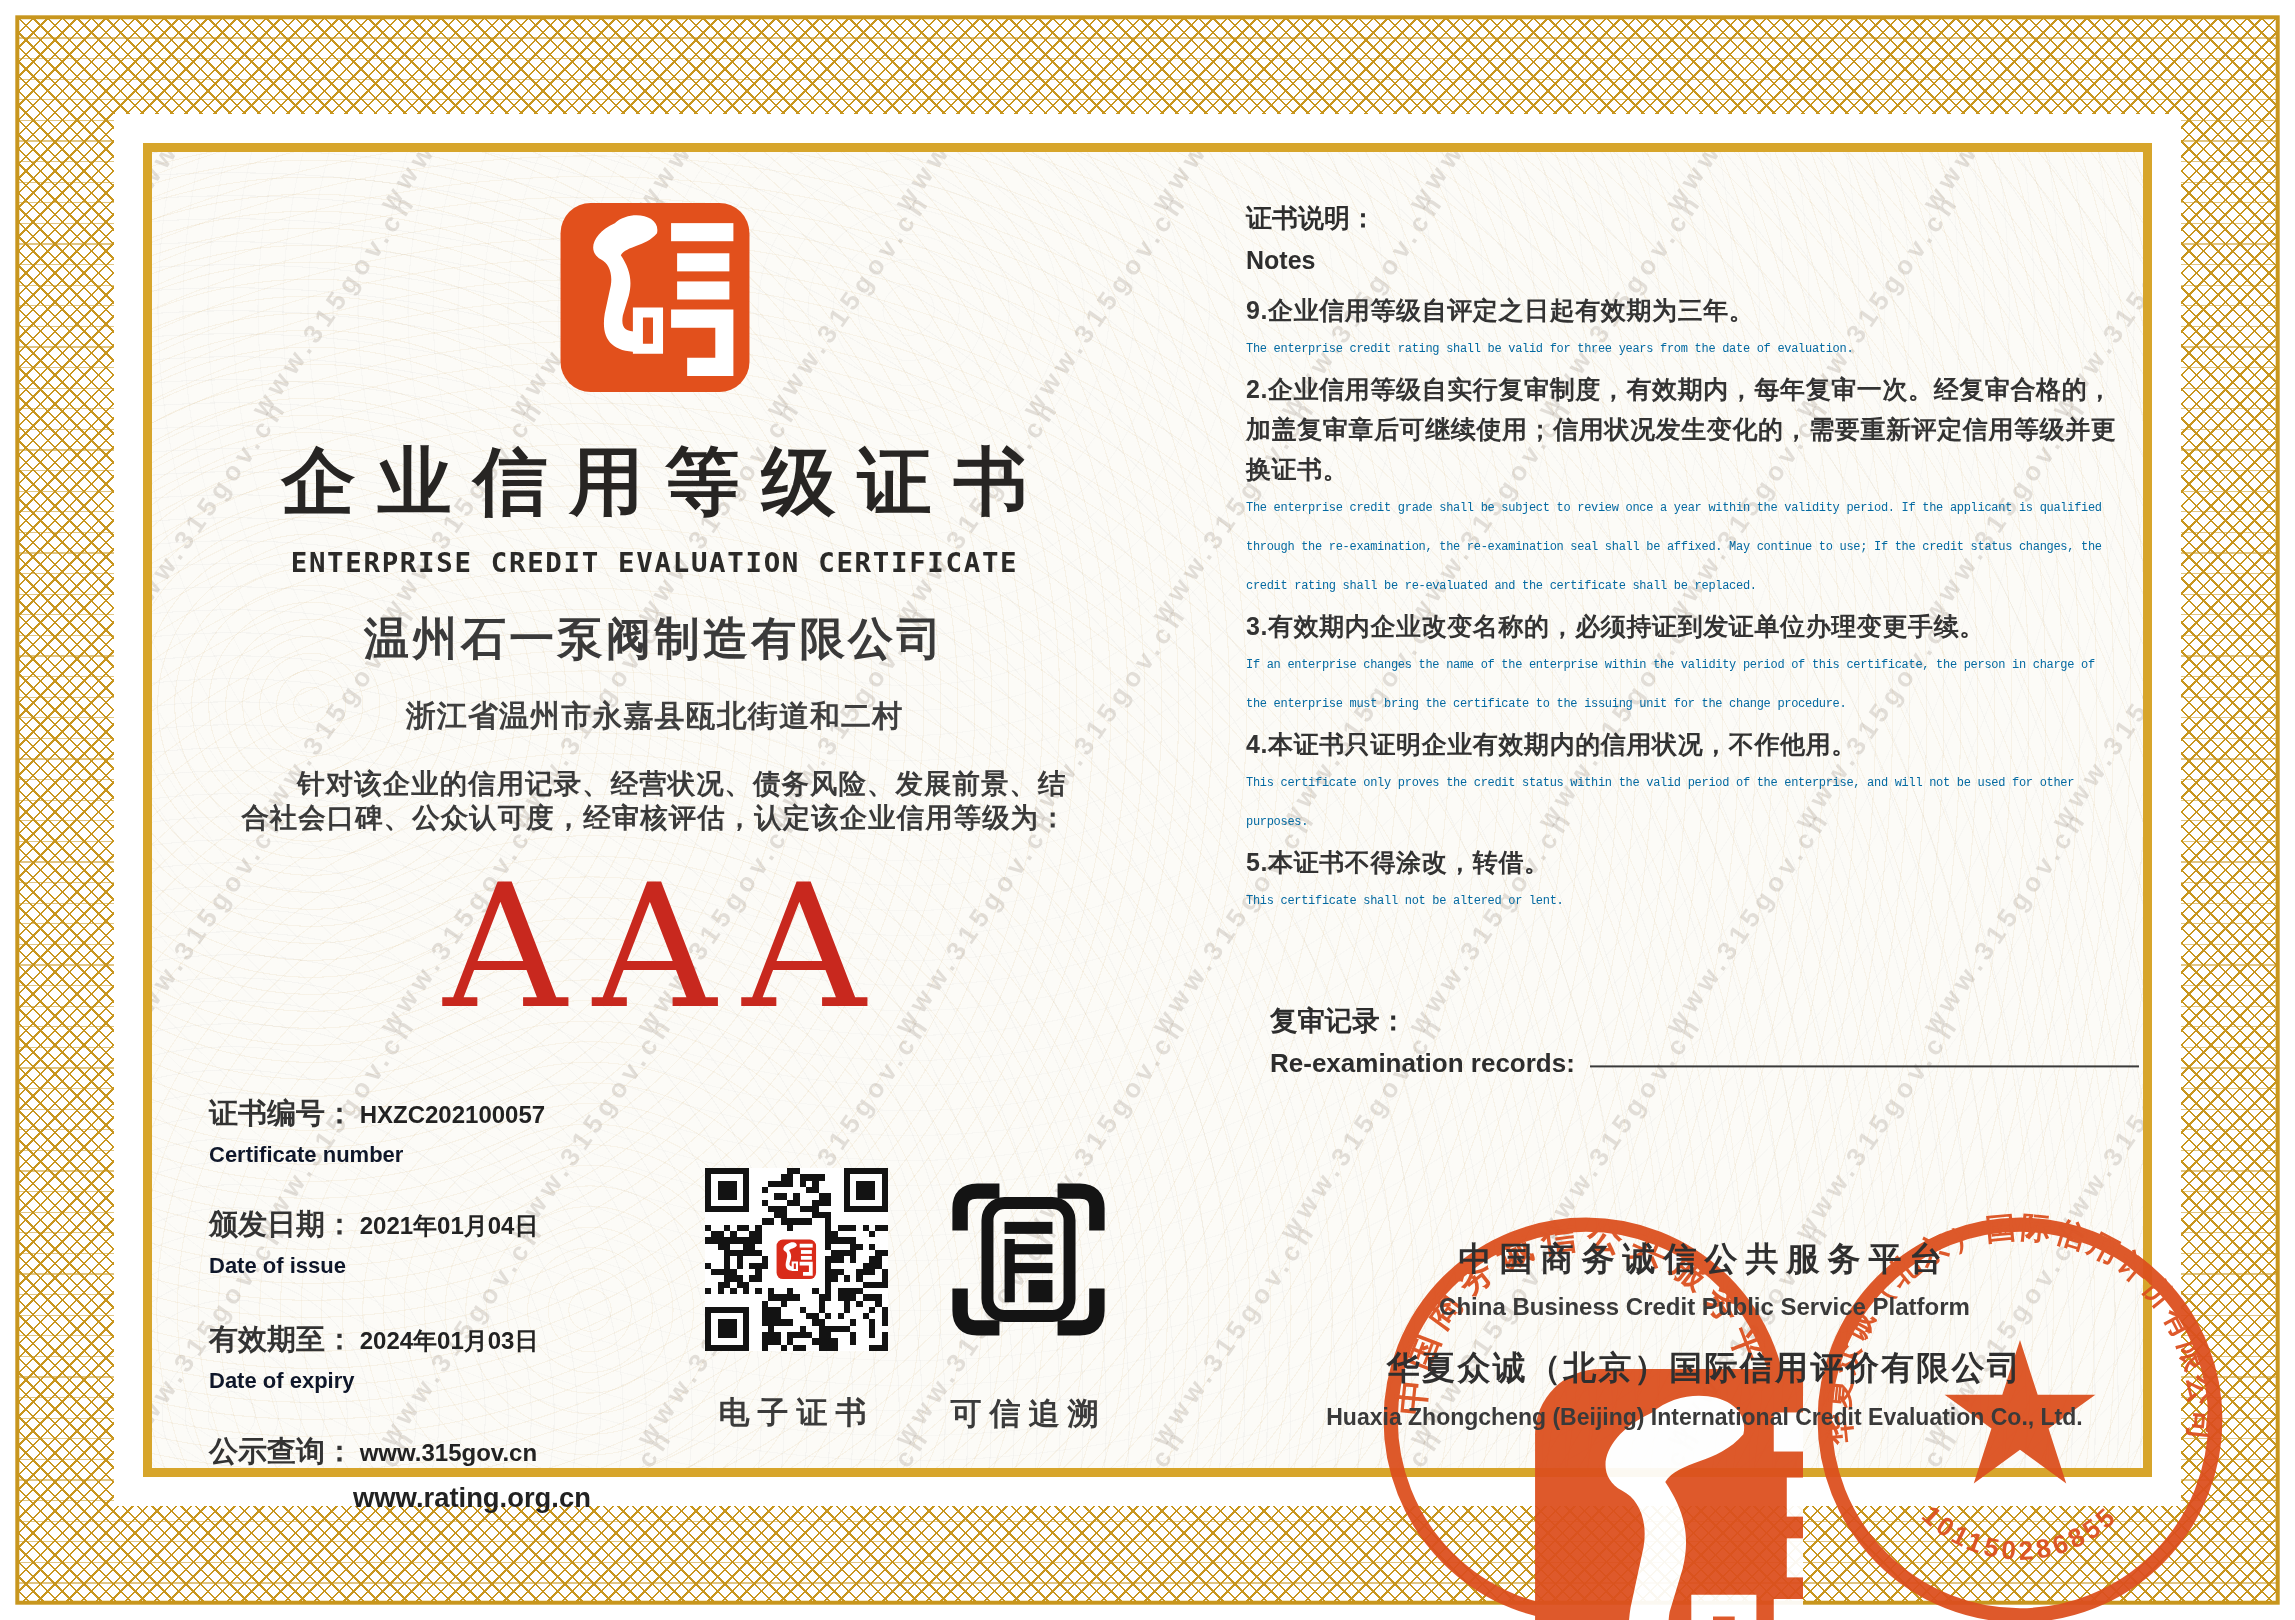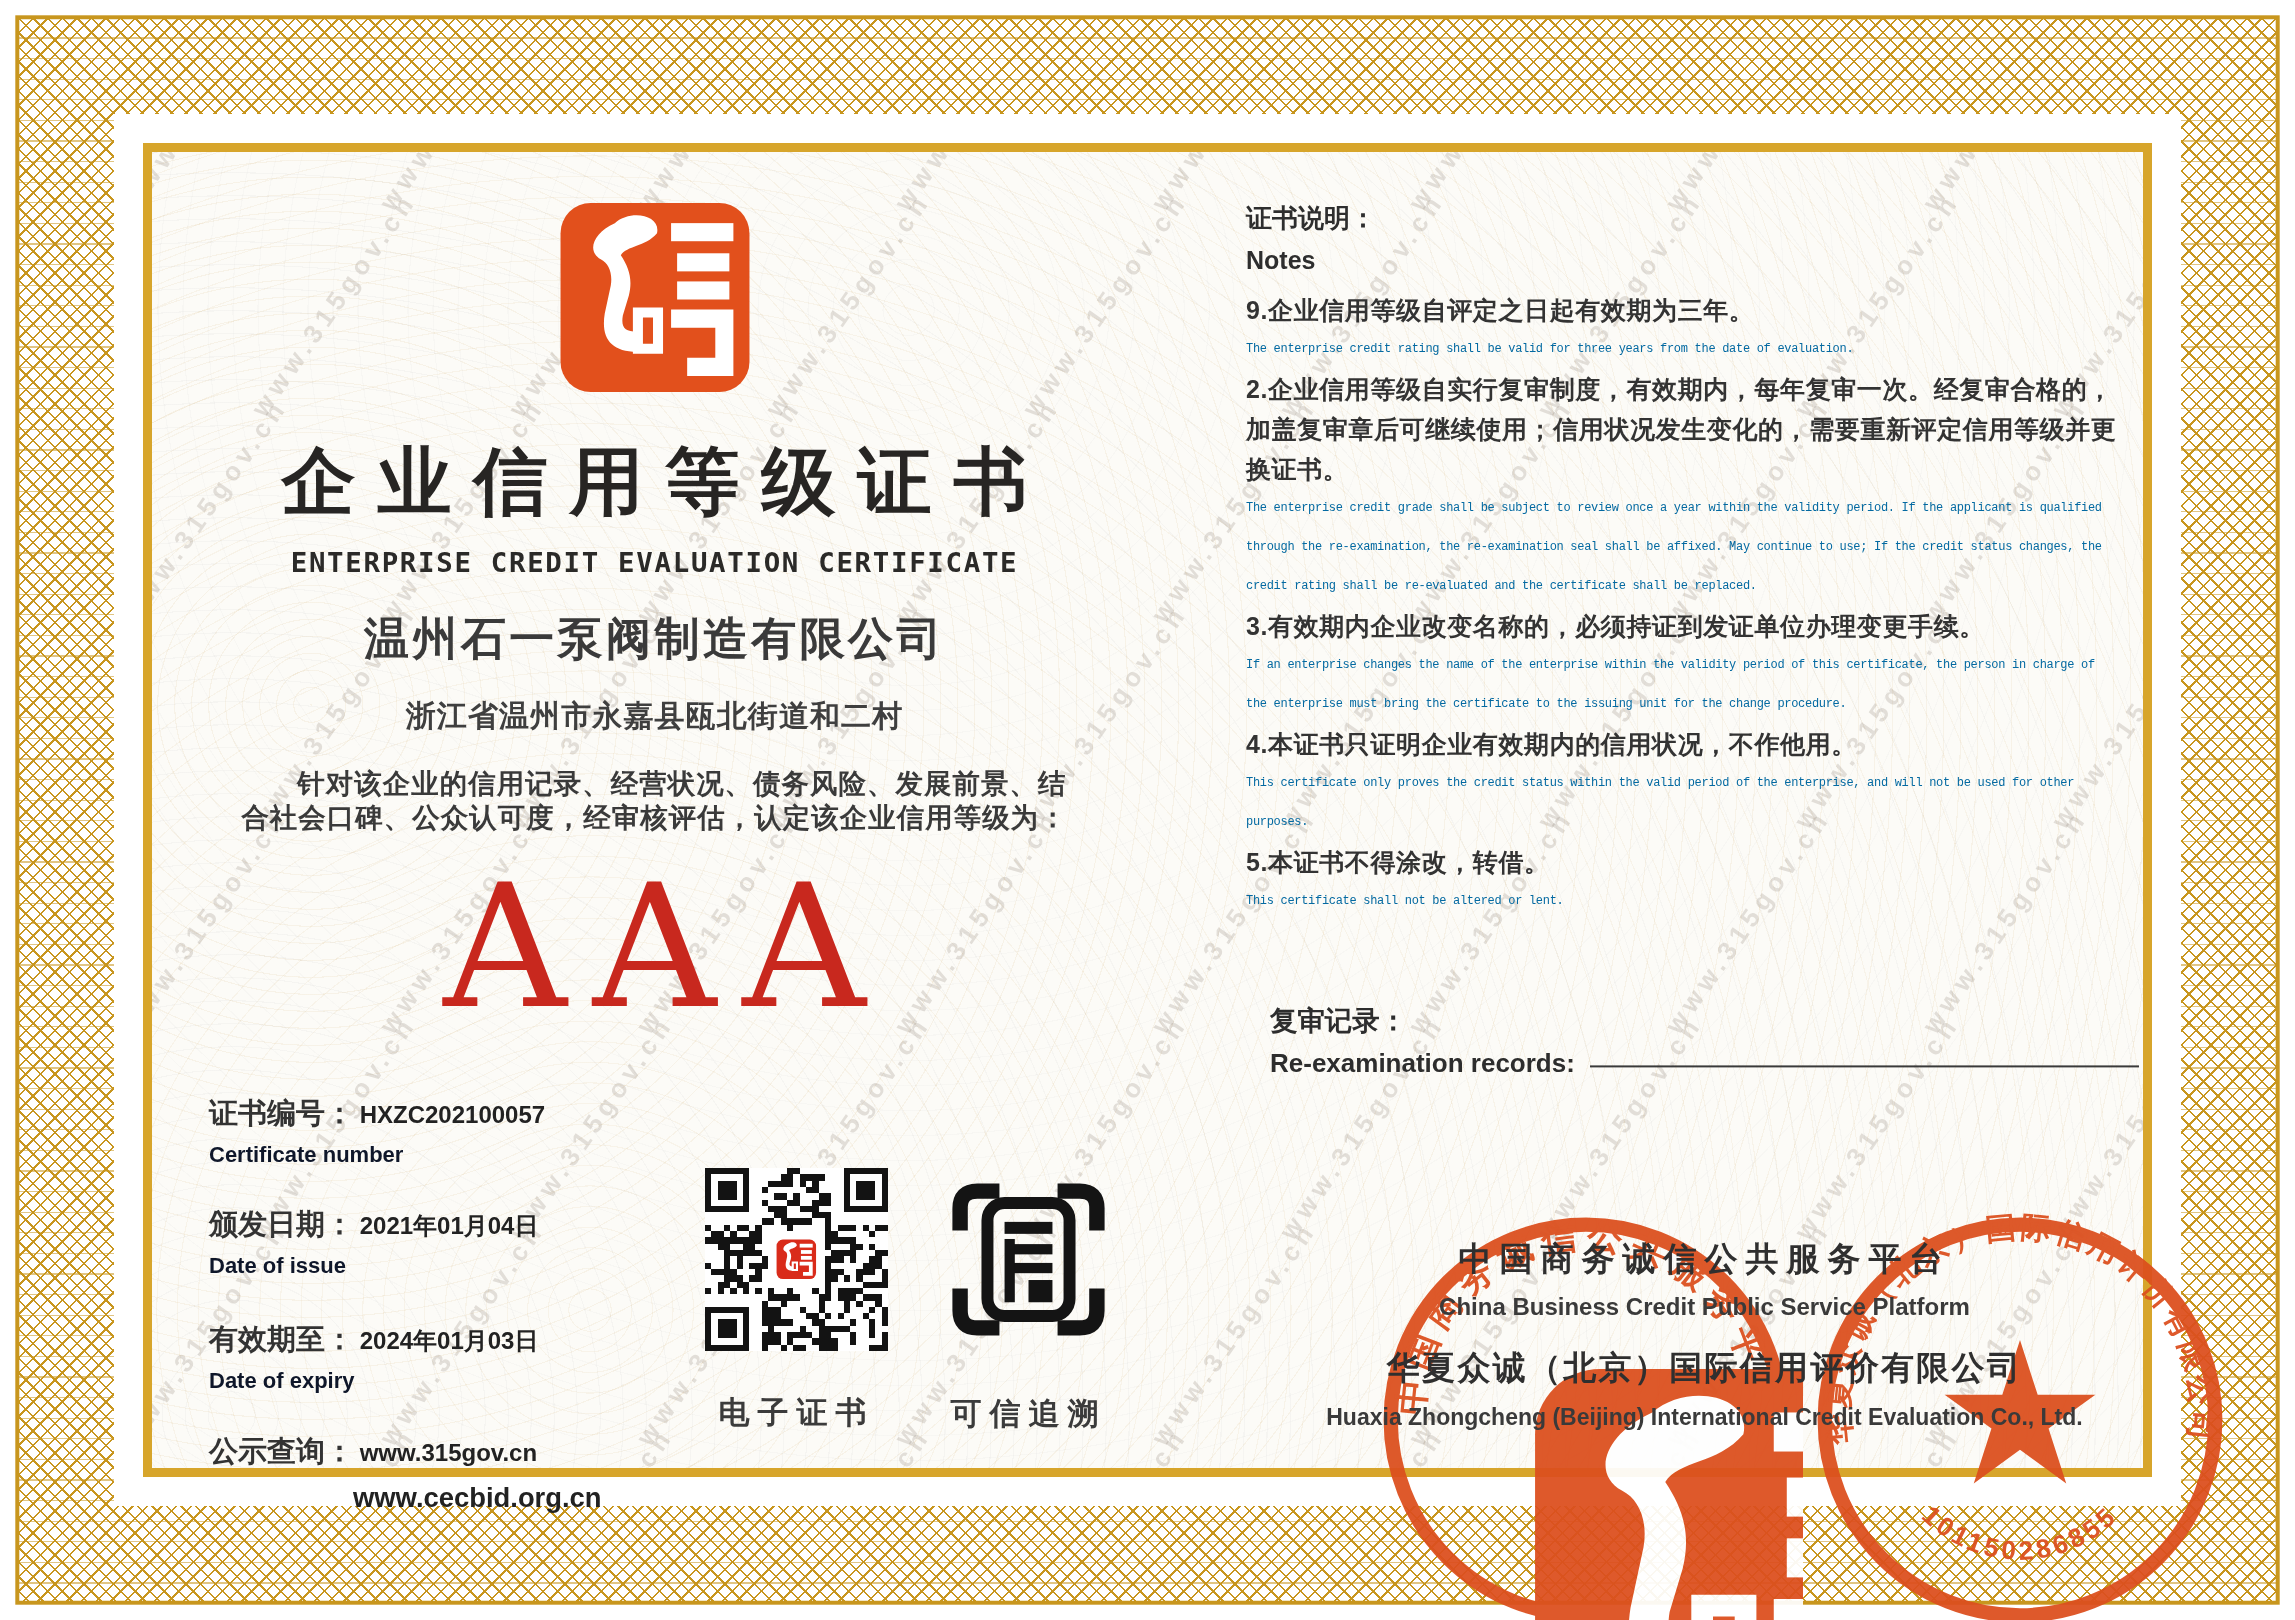--- a/index.html
+++ b/index.html
@@ -206,21 +206,21 @@
       <div class="frow gap2">
         <span class="flabel">有效期至：</span>
         <span class="fvalue">2024年01月03日</span>
       </div>
       <div class="fsub">Date of expiry</div>
 
       <div class="frow gap3">
         <span class="flabel">公示查询：</span>
         <span class="fvalue">www.315gov.cn</span>
       </div>
-      <div class="url2" style="margin-left:144px;">www.cecbid.org.cn</div>
+      <div class="url2" style="margin-left:144px;">www.rating.org.cn</div>
     </div>
 
     <div class="qr-block">
       <div class="qr-box">
         <svg id="qr-svg" viewBox="0 0 29 29" shape-rendering="crispEdges">
             <rect x="13" y="0" width="1" height="1" fill="#131313"></rect>
             <rect x="14" y="0" width="1" height="1" fill="#131313"></rect>
             <rect x="12" y="1" width="1" height="1" fill="#131313"></rect>
             <rect x="13" y="1" width="1" height="1" fill="#131313"></rect>
             <rect x="15" y="1" width="1" height="1" fill="#131313"></rect>

